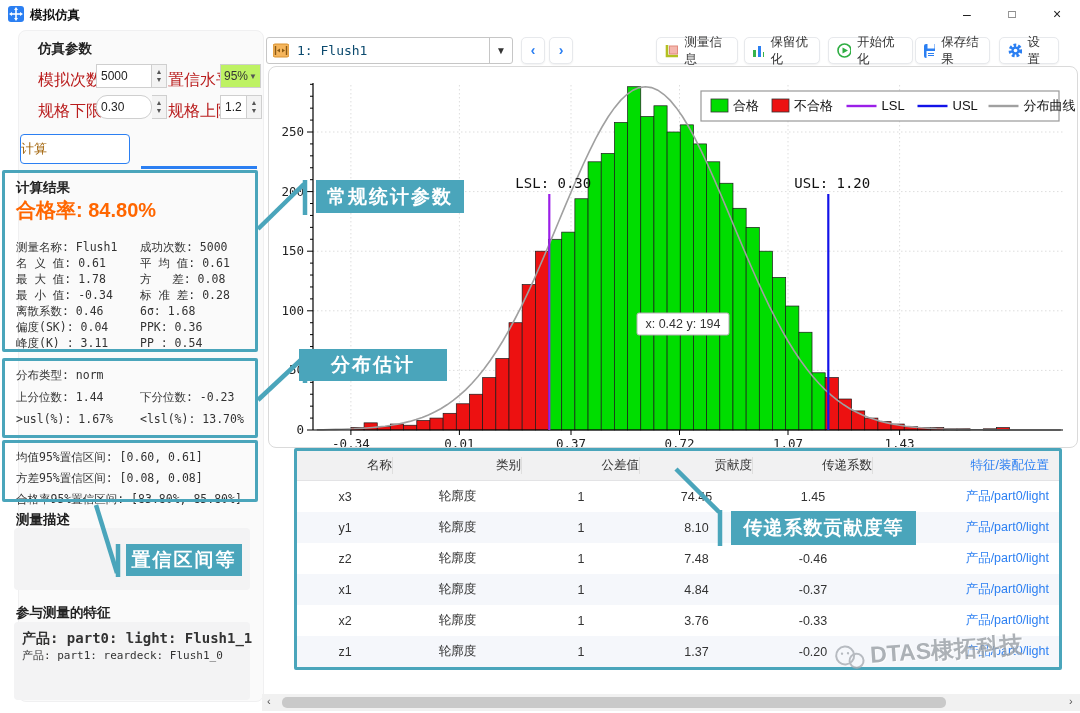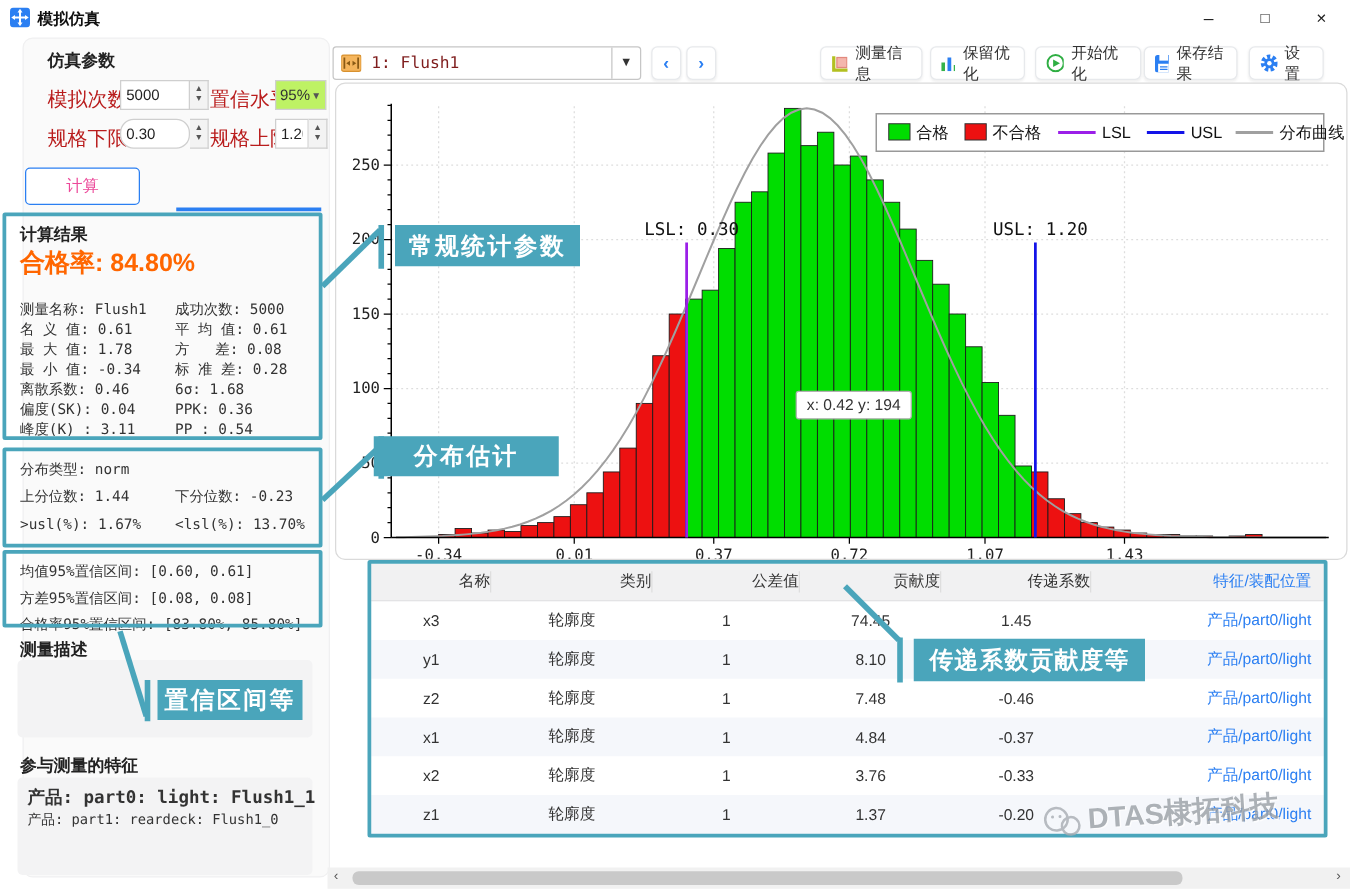--- a/index.html
+++ b/index.html
@@ -10,36 +10,36 @@
   
   #titlebar{left:0;top:0;width:1080px;height:28px;background:#fff;}
   #app-title{left:30px;top:7px;font-size:12.5px;font-weight:bold;color:#111;}
   .winbtn{top:4px;width:30px;height:20px;text-align:center;line-height:20px;font-size:14px;color:#222;cursor:default;}
   
   .tbtn{top:37px;height:27px;background:#fff;border:1px solid #e7e9ec;border-radius:5px;
         box-shadow:0 1px 2px rgba(0,0,0,.06);display:flex;align-items:center;gap:6px;
         padding:0 8px;font-size:12.5px;color:#333;box-sizing:border-box;}
   #meas-select{left:266px;top:37px;width:247px;height:27px;background:#fff;border:1px solid #c6c6c6;border-radius:3px;
         display:flex;align-items:center;box-sizing:border-box;padding:0 6px;gap:8px;}
-  #meas-select .txt{font-family:"DejaVu Sans Mono",monospace;font-size:13px;color:#7f1d1d;flex:1;}
+  #meas-select .txt{font-family:"DejaVu Sans Mono",monospace;font-size:13px;color:#0c4a6e;flex:1;}
   #meas-select .caret{color:#333;font-size:10px;border-left:1px solid #c6c6c6;padding-left:6px;height:100%;display:flex;align-items:center;}
   .navbtn{top:37px;width:24px;height:27px;background:#fff;border:1px solid #e7e9ec;border-radius:5px;
         box-shadow:0 1px 2px rgba(0,0,0,.06);color:#2b7ff2;font-weight:bold;text-align:center;line-height:25px;font-size:14px;box-sizing:border-box;}
   
   #left-panel{left:18px;top:30px;width:244px;height:670px;background:#fafafa;border:1px solid #f0f0f1;border-radius:8px;}
   .lp-h{font-size:13.5px;font-weight:bold;color:#222;}
   .lp-label{font-size:16px;color:#b91c1c;}
   .lp-input{background:#fff;border:1px solid #cfcfcf;font-size:12px;color:#222;box-sizing:border-box;
             padding:0 4px;font-family:"Liberation Sans",sans-serif;}
   .spin{width:15px;height:24px;background:#f3f3f3;border:1px solid #cfcfcf;border-left:none;box-sizing:border-box;
         display:flex;flex-direction:column;align-items:center;justify-content:center;font-size:7px;color:#555;line-height:8px;}
   .selectbox{background:#bef264;border:1px solid #cfcfcf;box-sizing:border-box;display:flex;align-items:center;
         justify-content:space-between;padding:0 3px;font-size:12px;}
-  .btn-calc{left:20px;top:134px;width:92px;height:30px;background:#fff;border:1px solid #2b7ff2;border-radius:4px;
-        color:#ec4899;font-size:13px;text-align:center;line-height:28px;box-sizing:border-box;}
+  .btn-calc{left:20px;top:134px;width:110px;height:30px;background:#fff;border:1px solid #2b7ff2;border-radius:4px;
+        color:#a16207;font-size:13px;line-height:28px;box-sizing:border-box;}
   .btn-ana{left:141px;top:134px;width:116px;height:30px;background:#2b7ff2;border-radius:4px;
         color:#fff;font-size:13px;text-align:center;line-height:30px;box-sizing:border-box;}
   #ana-underline{left:141px;top:166px;width:116px;height:3px;background:#2b7ff2;}
   .mono{font-family:"DejaVu Sans Mono",monospace;}
   .stat-line{font-size:11.5px;line-height:16px;color:#333;white-space:pre;}
   .pass-rate{font-size:20px;font-weight:bold;color:#ff6600;}
   .graybox{background:#f3f3f4;border-radius:4px;}
   
   .tealbox{border:3px solid #4aa5bb;border-radius:2px;box-sizing:border-box;pointer-events:none;}
   .badge{background:#4aa5bb;color:#fff;font-family:"Liberation Serif",serif;font-weight:bold;

